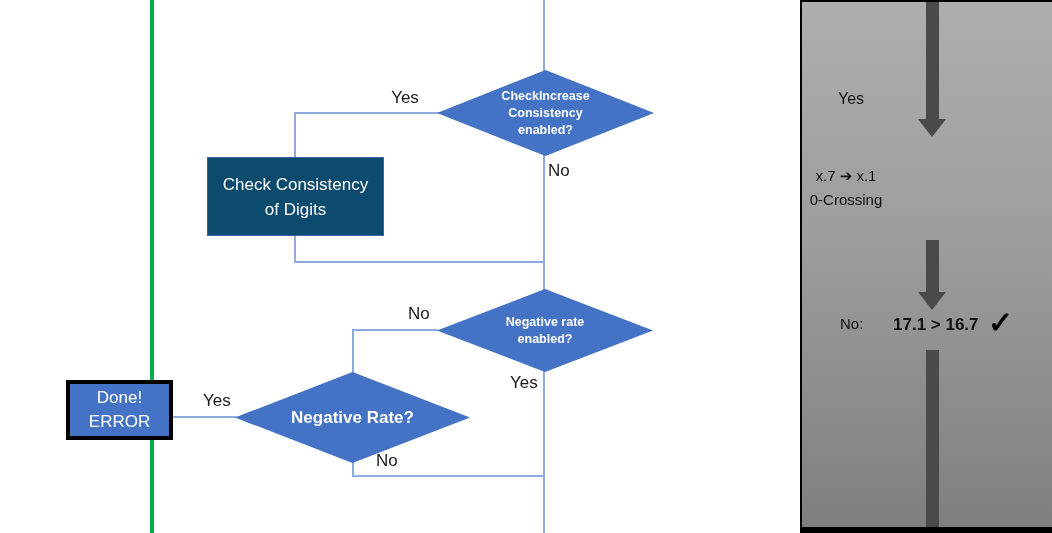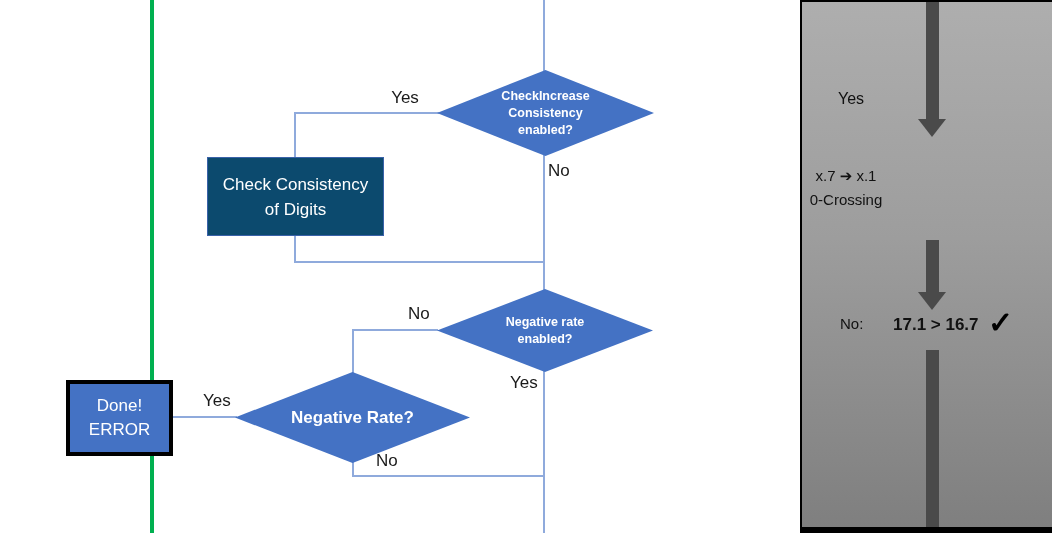--- a/index.html
+++ b/index.html
@@ -92,21 +92,21 @@
     <div class="dtext">
       <div>Negative rate</div>
       <div>enabled?</div>
     </div>
   </div>
 
   <div class="diamond" style="left:235px;top:372px;width:235px;height:91px;">
     <div class="dtext" style="font-size:17px;">Negative Rate?</div>
   </div>
 
-  <div class="done-box" style="left:66px;top:380px;width:107px;height:76px;">
+  <div class="done-box" style="left:66px;top:380px;width:107px;height:60px;">
     <div>
       <div>Done!</div>
       <div>ERROR</div>
     </div>
   </div>
 
   <div class="branch-label" style="left:383px;top:88px;width:44px;">Yes</div>
   <div class="branch-label" style="left:548px;top:161px;">No</div>
   <div class="branch-label" style="left:408px;top:304px;">No</div>
   <div class="branch-label" style="left:510px;top:373px;">Yes</div>

